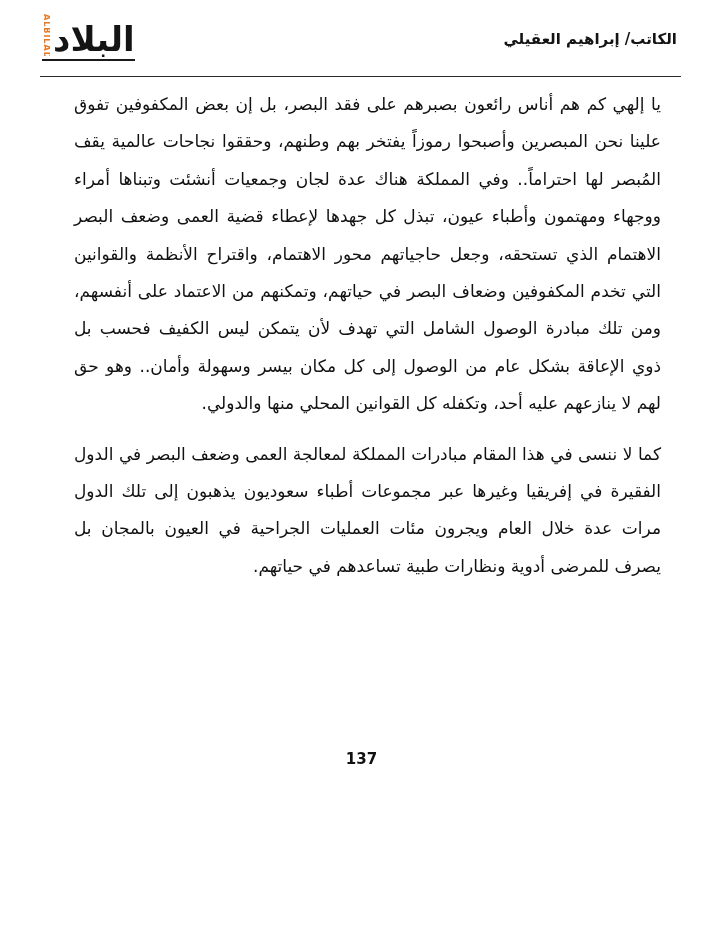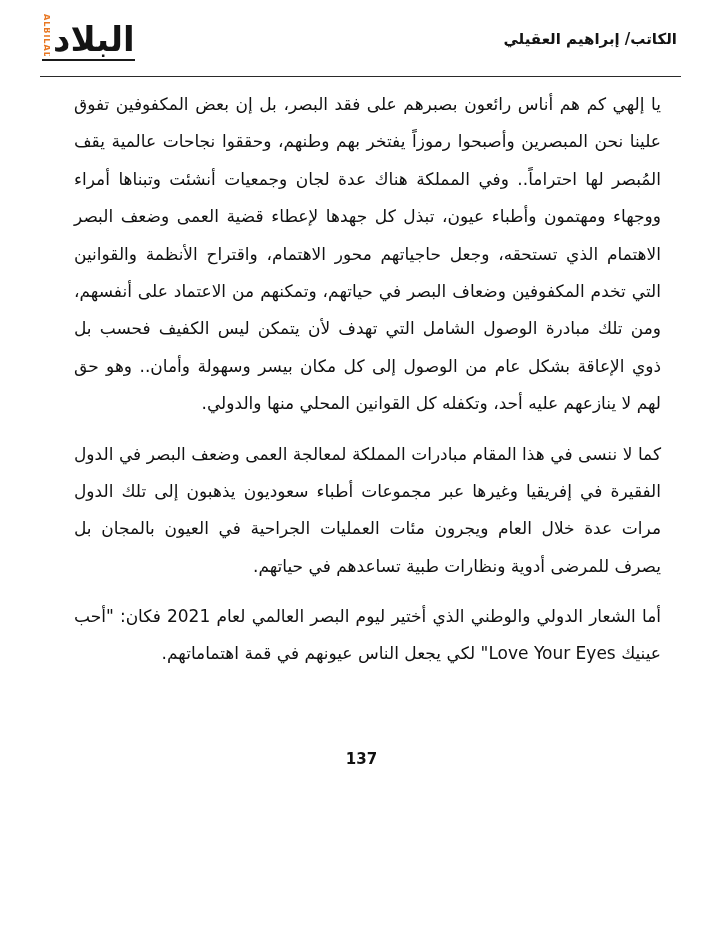--- a/index.html
+++ b/index.html
@@ -123,20 +123,19 @@
       <span class="logo-arabic">البلاد</span>
     </div>
     <div class="author">الكاتب/ إبراهيم العقيلي</div>
   </header>
 
   <hr class="rule">
 
   <main class="article-body">
     <p>يا إلهي كم هم أناس رائعون بصبرهم على فقد البصر، بل إن بعض المكفوفين تفوق علينا نحن المبصرين وأصبحوا رموزاً يفتخر بهم وطنهم، وحققوا نجاحات عالمية يقف المُبصر لها احتراماً.. وفي المملكة هناك عدة لجان وجمعيات أنشئت وتبناها أمراء ووجهاء ومهتمون وأطباء عيون، تبذل كل جهدها لإعطاء قضية العمى وضعف البصر الاهتمام الذي تستحقه، وجعل حاجياتهم محور الاهتمام، واقتراح الأنظمة والقوانين التي تخدم المكفوفين وضعاف البصر في حياتهم، وتمكنهم من الاعتماد على أنفسهم، ومن تلك مبادرة الوصول الشامل التي تهدف لأن يتمكن ليس الكفيف فحسب بل ذوي الإعاقة بشكل عام من الوصول إلى كل مكان بيسر وسهولة وأمان.. وهو حق لهم لا ينازعهم عليه أحد، وتكفله كل القوانين المحلي منها والدولي.</p>
     <p>كما لا ننسى في هذا المقام مبادرات المملكة لمعالجة العمى وضعف البصر في الدول الفقيرة في إفريقيا وغيرها عبر مجموعات أطباء سعوديون يذهبون إلى تلك الدول مرات عدة خلال العام ويجرون مئات العمليات الجراحية في العيون بالمجان بل يصرف للمرضى أدوية ونظارات طبية تساعدهم في حياتهم.</p>
-    <p>أما الشعار الدولي والوطني الذي أختير ليوم البصر العالمي لعام 2021 فكان: "أحب عينيك Love Your Eyes" لكي يجعل الناس عيونهم في قمة اهتماماتهم.</p>
   </main>
 
   <footer class="footer">
     <span class="page-number">137</span>
   </footer>
 
 </div>
 
 </body></html>

